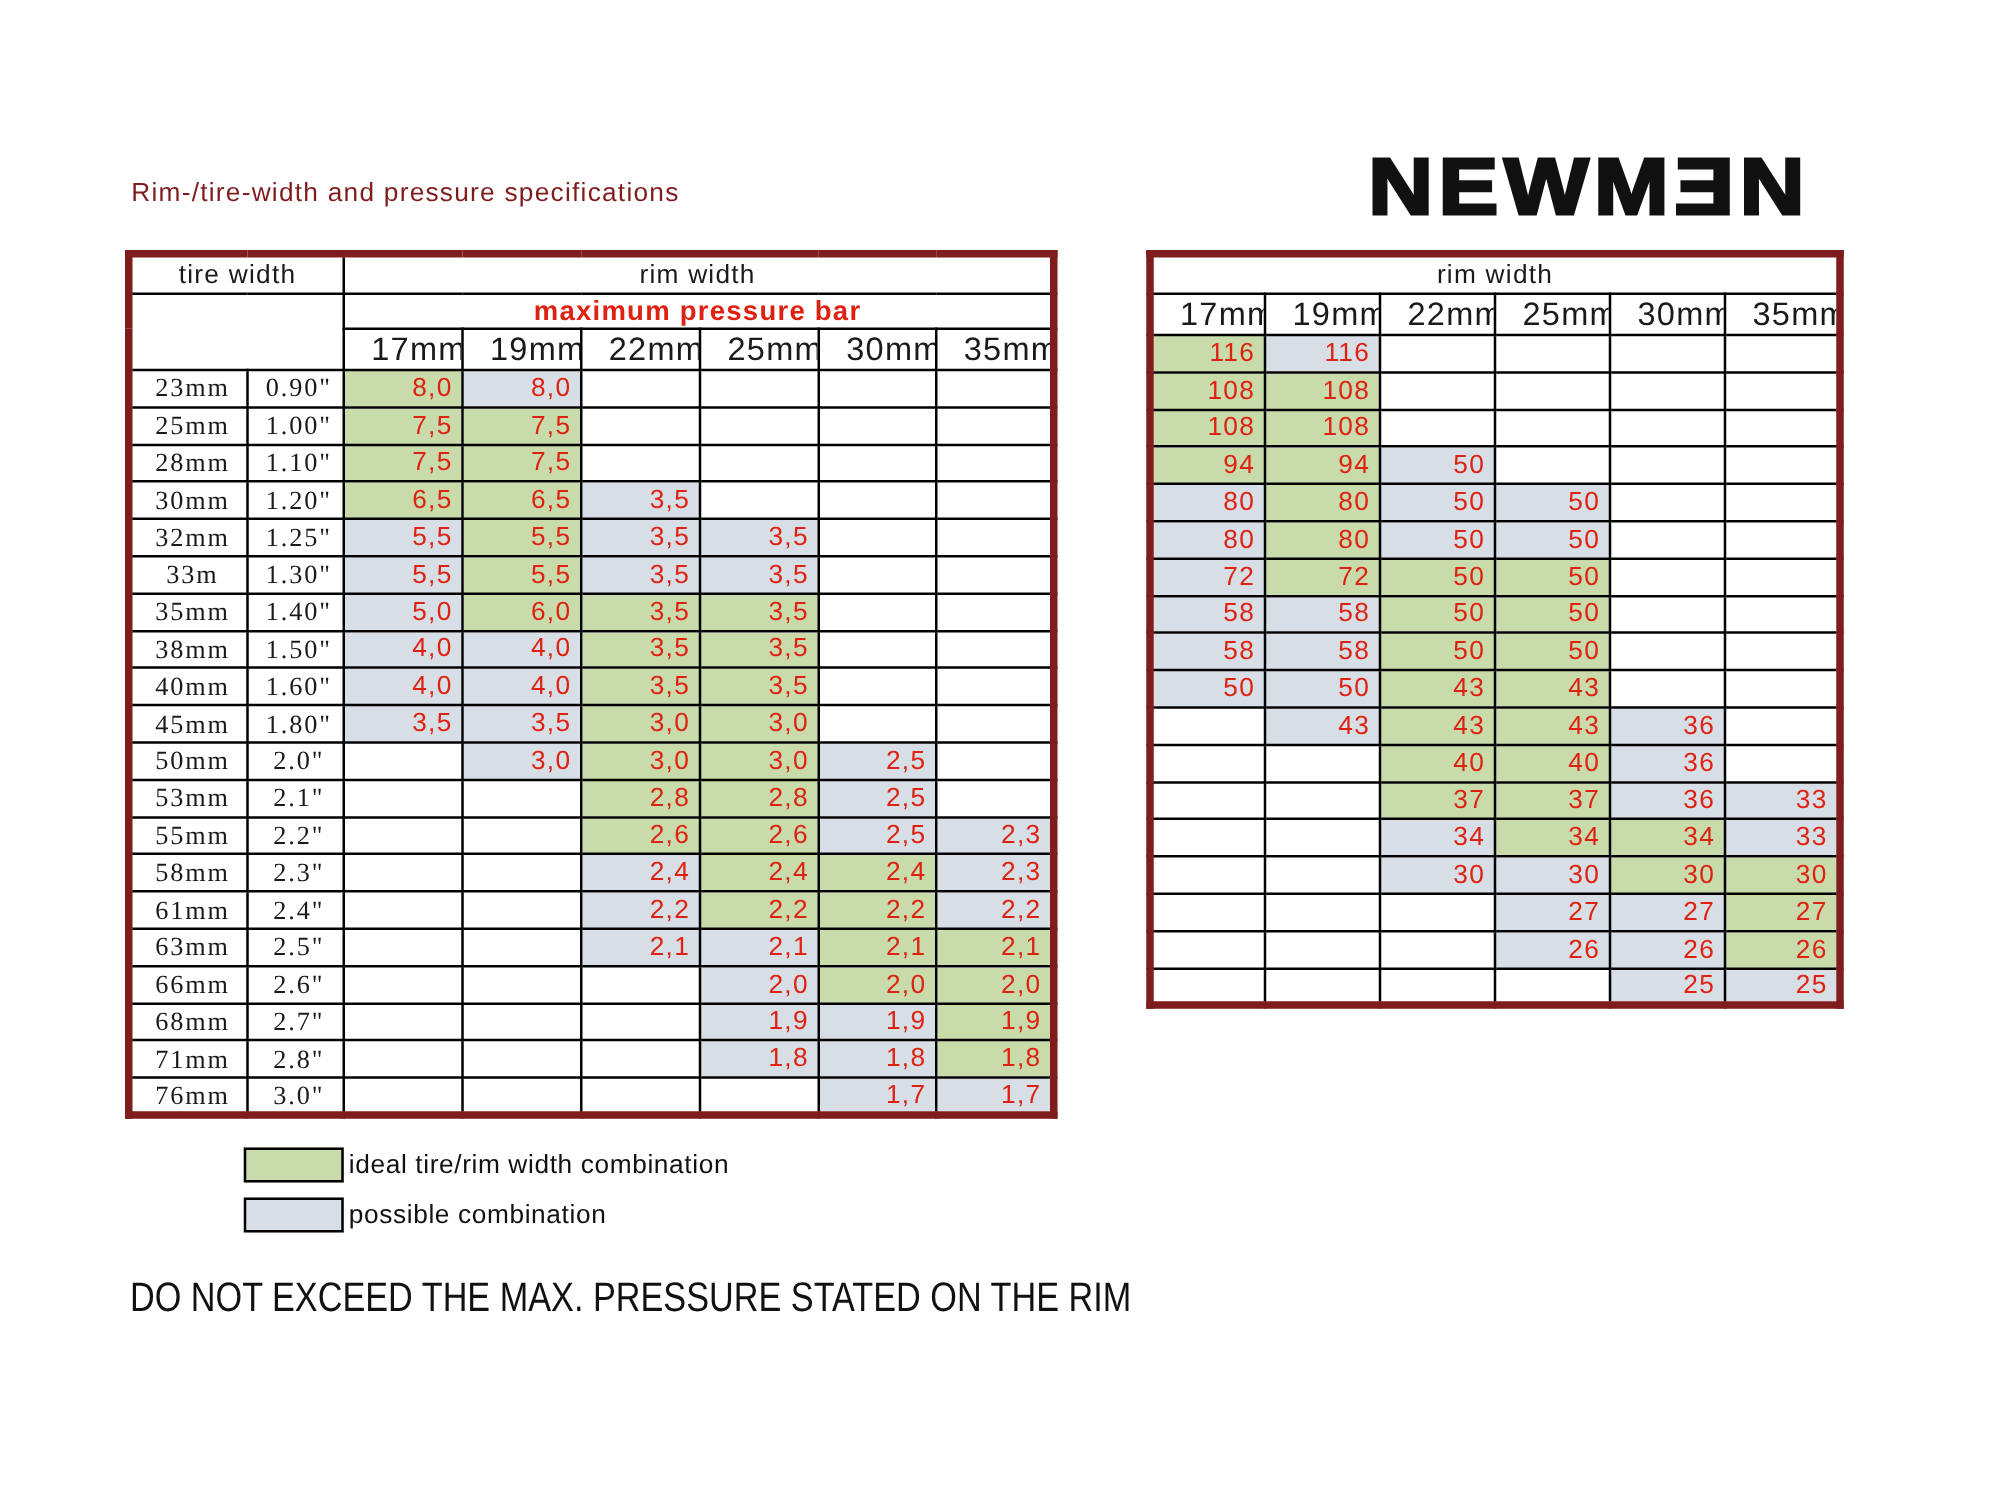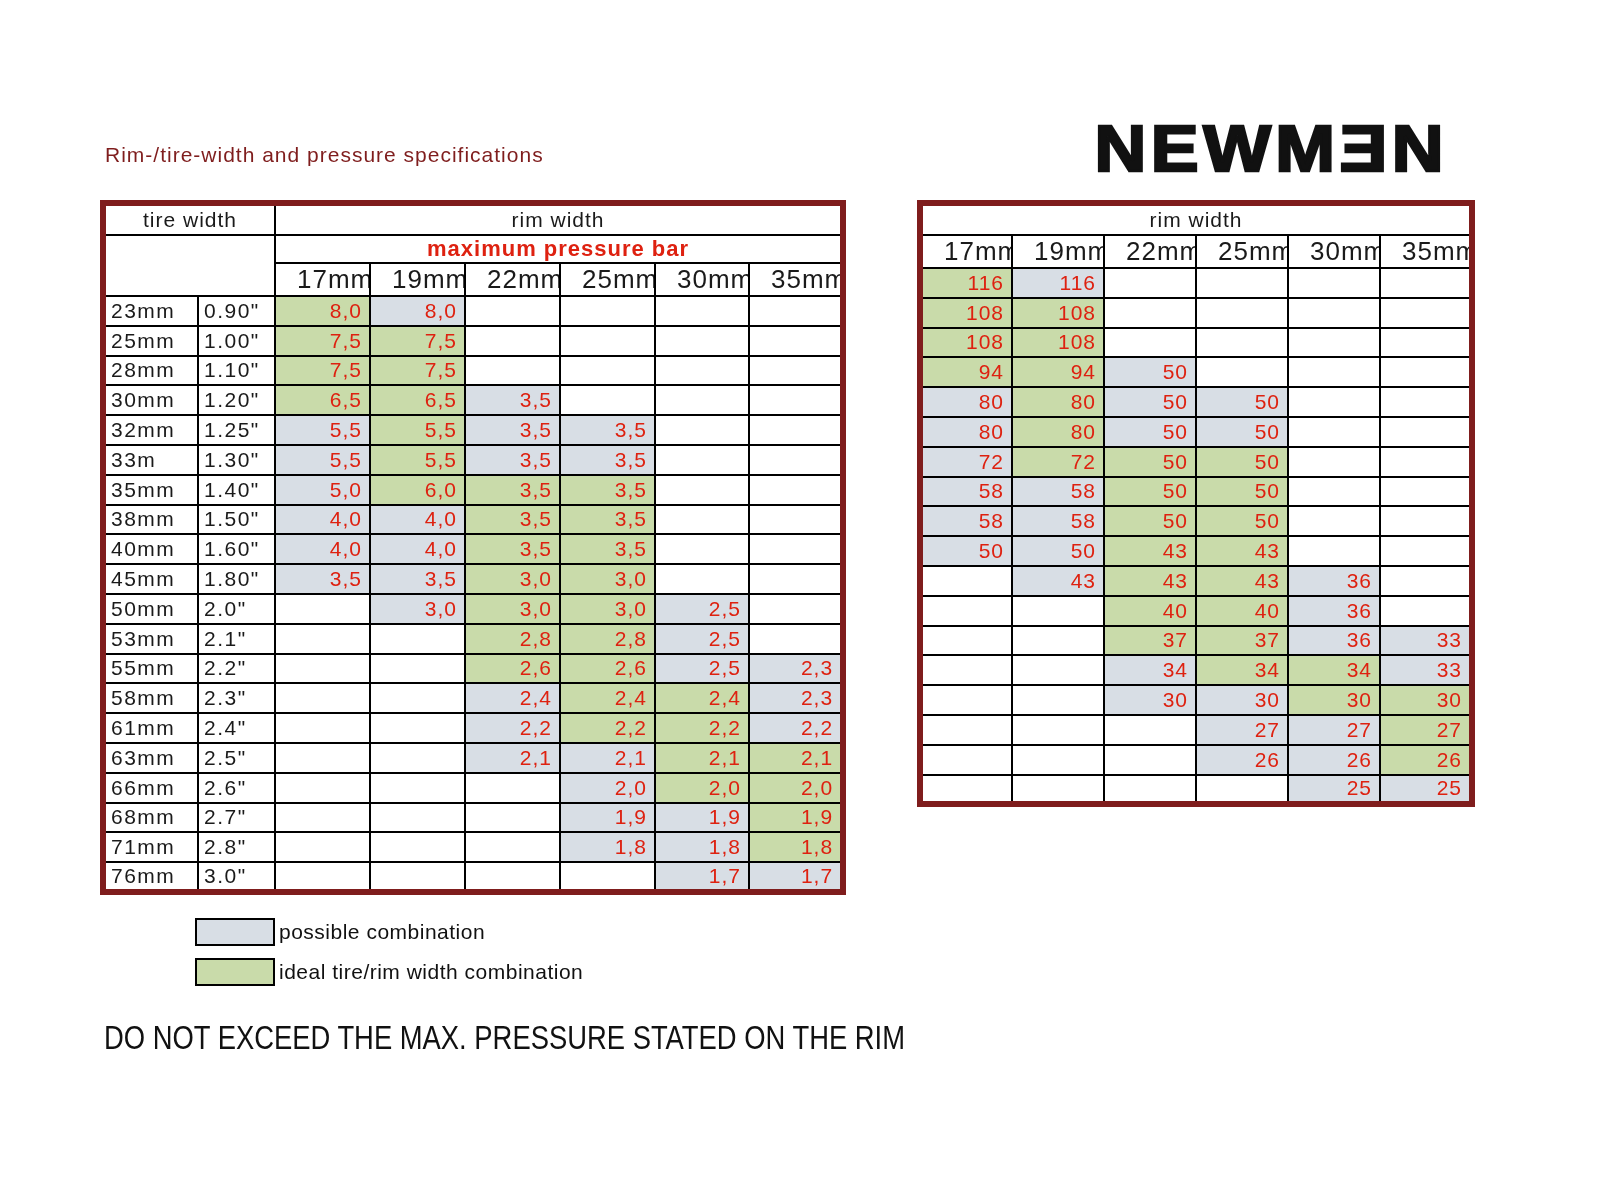--- a/index.html
+++ b/index.html
@@ -17,21 +17,21 @@
   table { border-collapse:collapse; table-layout:fixed; position:absolute; top:200px;
           border:6px solid #7f1d1d; font-size:20px; background:#fff; }
   #bar-table { left:100px; width:740px; }
   #psi-table { left:917px; width:552px; }
   th, td { border:2px solid #000; overflow:hidden; white-space:nowrap; }
   thead tr.r1 th { height:32px; font-weight:normal; text-align:center; font-size:21px; letter-spacing:1px; }
   thead tr.r2 th { height:26px; }
   thead tr.r3 th { height:30px; font-weight:normal; text-align:left; padding-left:21px; font-size:26px; letter-spacing:1px; }
   th.sub { color:#de2110; font-weight:bold; text-align:center; font-size:22px; letter-spacing:1px; }
   tbody td { height:29.8px; }
-  td.tire { text-align:left; padding-left:5px; letter-spacing:1.5px; font-size:21px; }
+  td.tire { text-align:center; padding-left:5px; letter-spacing:1.5px; font-size:21px;font-family:Liberation Serif, serif; }
   td.val { text-align:right; padding-right:7px; color:#de2110; font-size:21px; letter-spacing:1px; }
   td.ideal { background:#c9dbaa; }
   td.possible { background:#d8dee5; }
 
   .legend { position:absolute; left:195px; top:918px; }
   .legend-row { display:flex; align-items:center; margin-bottom:12px; height:28px; }
   .swatch { width:80px; height:28px; border:2px solid #000; display:inline-block; }
   .swatch.ideal { background:#c9dbaa; }
   .swatch.possible { background:#d8dee5; }
   .legend-label { font-size:21px; letter-spacing:0.5px; margin-left:4px; color:#111; }
@@ -446,24 +446,24 @@
           <td></td>
           <td></td>
           <td class="val possible">25</td>
           <td class="val possible">25</td>
         </tr>
       </tbody>
   </table>
 
   <div class="legend">
     <div class="legend-row">
+      <span class="swatch ideal"></span>
+      <span class="legend-label">ideal tire/rim width combination</span>
+    </div>
+    <div class="legend-row">
       <span class="swatch possible"></span>
       <span class="legend-label">possible combination</span>
     </div>
-    <div class="legend-row">
-      <span class="swatch ideal"></span>
-      <span class="legend-label">ideal tire/rim width combination</span>
-    </div>
   </div>
 
   <div class="warning">DO NOT EXCEED THE MAX. PRESSURE STATED ON THE RIM</div>
 
 </div>
 
 </body></html>

